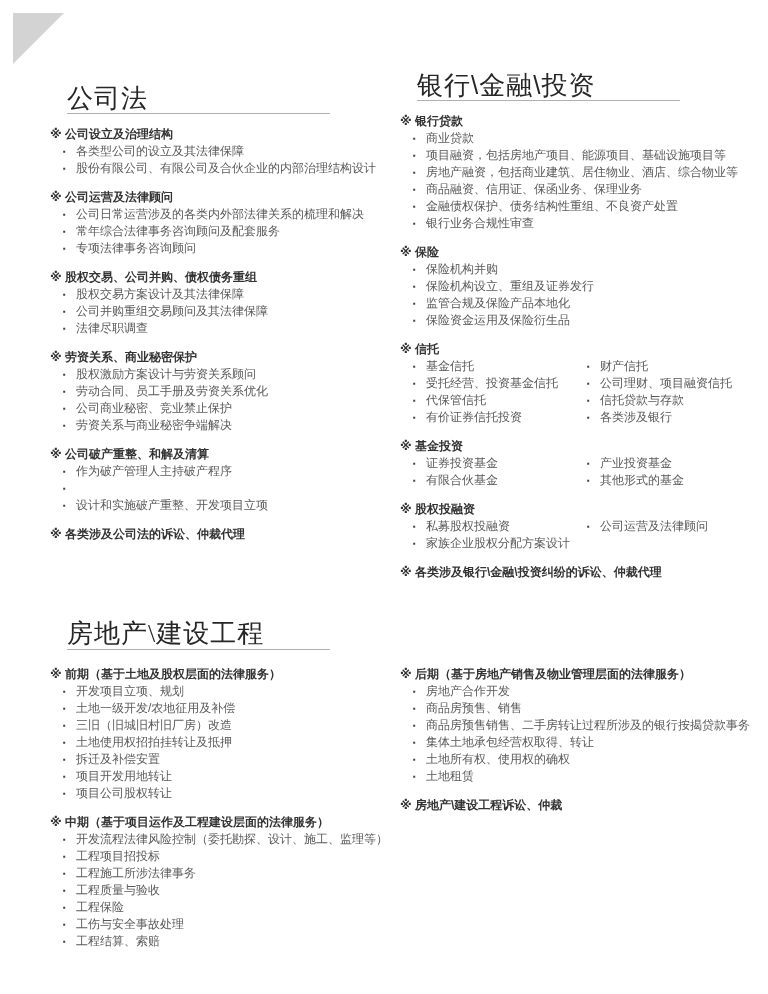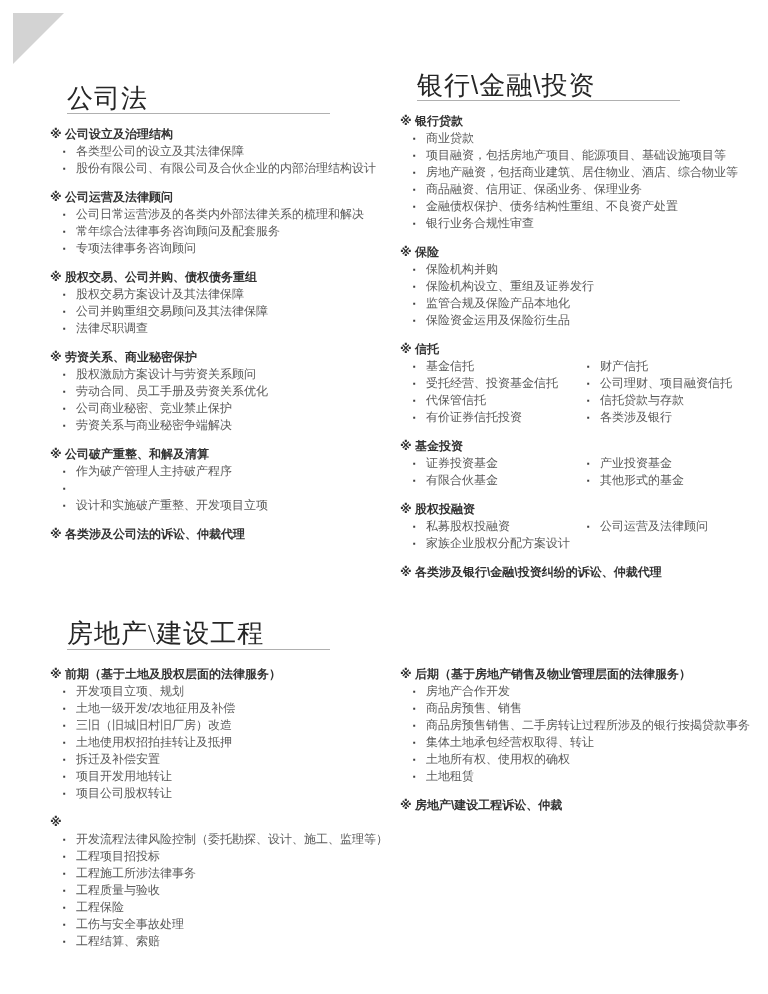--- a/index.html
+++ b/index.html
@@ -389,20 +389,21 @@
         <div class="item">
           <span class="im">▪</span>
           <span>项目公司股权转让</span>
         </div>
       </div>
   </div>
 
   <div class="group">
     <div class="group-head">
       <span class="sm">※</span>
+      <span>中期（基于项目运作及工程建设层面的法律服务）</span>
     </div>
     <div>
         <div class="item">
           <span class="im">▪</span>
           <span>开发流程法律风险控制（委托勘探、设计、施工、监理等）</span>
         </div>
         <div class="item">
           <span class="im">▪</span>
           <span>工程项目招投标</span>
         </div>

